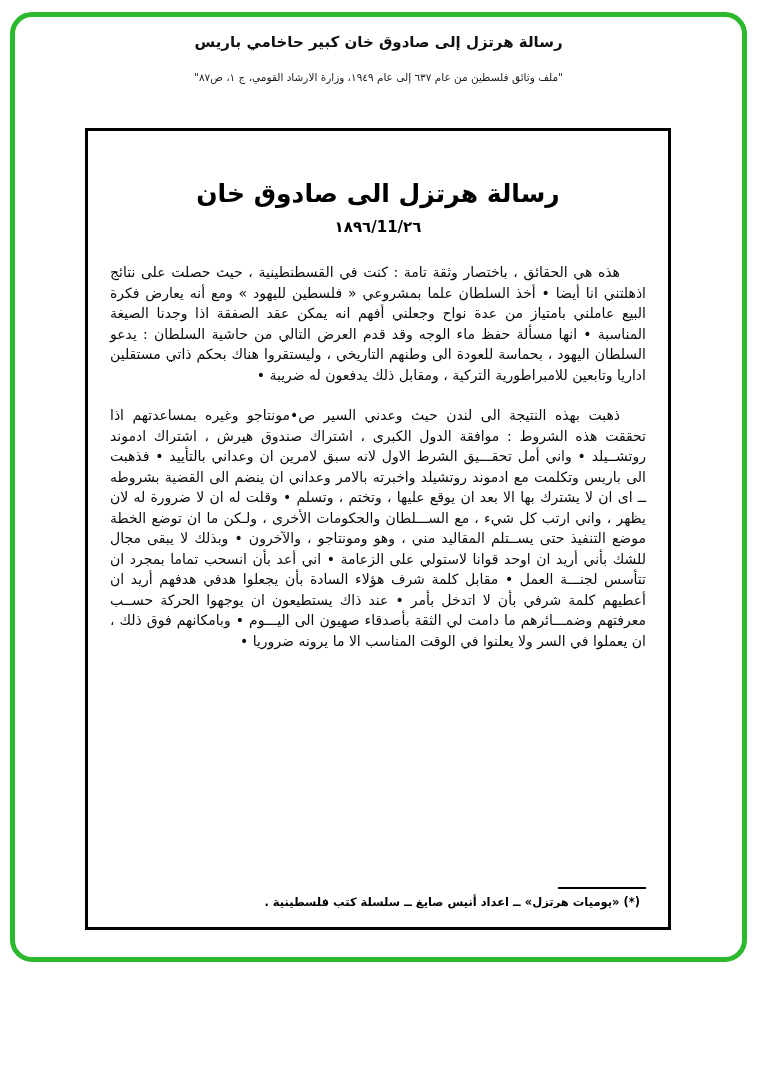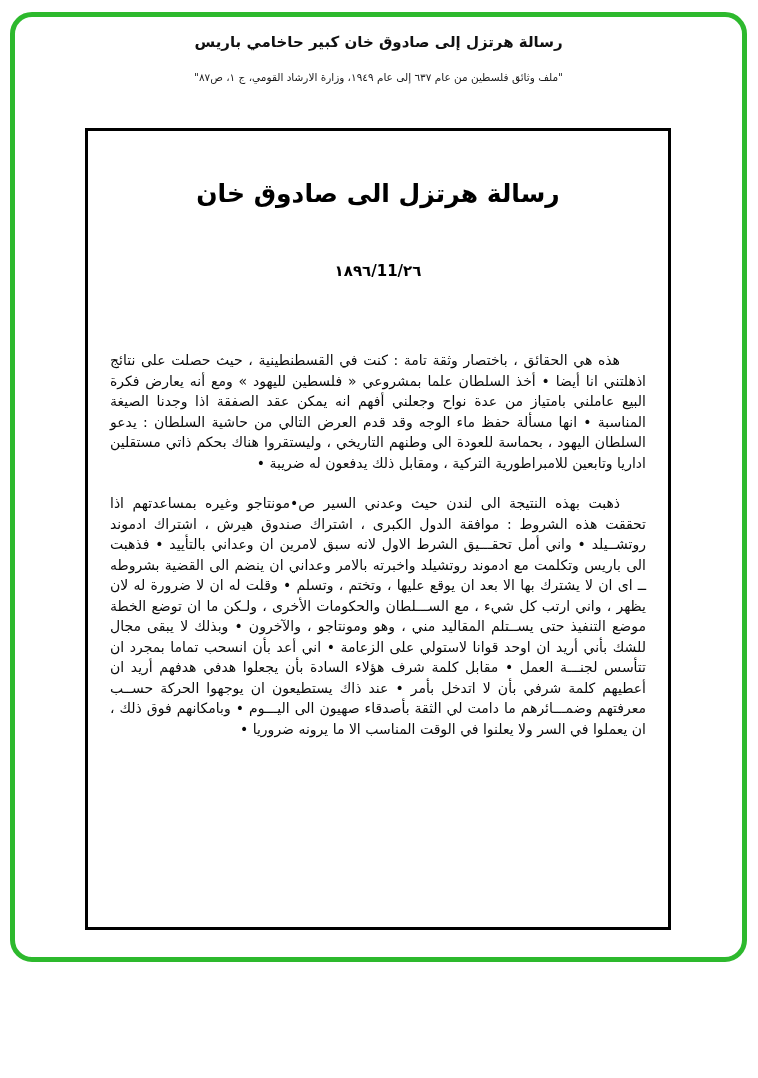--- a/index.html
+++ b/index.html
@@ -41,21 +41,20 @@
   }
   .doc-box {
     position: absolute;
     left: 70px; top: 111px;
     width: 586px; height: 802px;
     border: 3px solid #000000;
     background: #ffffff;
     display: flex;
     flex-direction: column;
     padding: 48px 22px 16px 22px;
-    gap: 44px;
   }
   .doc-title {
     text-align: center;
     font-size: 25px;
     font-weight: bold;
     color: #000000;
   }
   .doc-subtitle {
     text-align: center;
     font-size: 14px;
@@ -108,16 +107,20 @@
       <div class="doc-title">رسالة هرتزل الى صادوق خان</div>
 
 
       <div class="doc-date">١٨٩٦/11/٢٦</div>
 
       <div class="doc-body">
         <p>هذه هي الحقائق ، باختصار وثقة تامة : كنت في القسطنطينية ، حيث حصلت على نتائج اذهلتني انا أيضا • أخذ السلطان علما بمشروعي « فلسطين لليهود » ومع أنه يعارض فكرة البيع عاملني بامتياز من عدة نواح وجعلني أفهم انه يمكن عقد الصفقة اذا وجدنا الصيغة المناسبة • انها مسألة حفظ ماء الوجه وقد قدم العرض التالي من حاشية السلطان : يدعو السلطان اليهود ، بحماسة للعودة الى وطنهم التاريخي ، وليستقروا هناك بحكم ذاتي مستقلين اداريا وتابعين للامبراطورية التركية ، ومقابل ذلك يدفعون له ضريبة •</p>
         <p>ذهبت بهذه النتيجة الى لندن حيث وعدني السير ص•مونتاجو وغيره بمساعدتهم اذا تحققت هذه الشروط : موافقة الدول الكبرى ، اشتراك صندوق هيرش ، اشتراك ادموند روتشــيلد • واني أمل تحقـــيق الشرط الاول لانه سبق لامرين ان وعداني بالتأييد • فذهبت الى باريس وتكلمت مع ادموند روتشيلد واخبرته بالامر وعداني ان ينضم الى القضية بشروطه ــ اى ان لا يشترك بها الا بعد ان يوقع عليها ، وتختم ، وتسلم • وقلت له ان لا ضرورة له لان يظهر ، واني ارتب كل شيء ، مع الســـلطان والحكومات الأخرى ، ولـكن ما ان توضع الخطة موضع التنفيذ حتى يســتلم المقاليد مني ، وهو ومونتاجو ، والآخرون • وبذلك لا يبقى مجال للشك بأني أريد ان اوحد قوانا لاستولي على الزعامة • اني أعد بأن انسحب تماما بمجرد ان تتأسس لجنـــة العمل • مقابل كلمة شرف هؤلاء السادة بأن يجعلوا هدفي هدفهم أريد ان أعطيهم كلمة شرفي بأن لا اتدخل بأمر • عند ذاك يستطيعون ان يوجهوا الحركة حســب معرفتهم وضمـــائرهم ما دامت لي الثقة بأصدقاء صهيون الى اليـــوم • وبامكانهم فوق ذلك ، ان يعملوا في السر ولا يعلنوا في الوقت المناسب الا ما يرونه ضروريا •</p>
       </div>
 
+      <div class="footnote-area">
+        <div class="footnote-rule"></div>
+        <div class="footnote">(*) «يوميات هرتزل» ــ اعداد أنيس صايغ ــ سلسلة كتب فلسطينية .</div>
+      </div>
 
     </div>
   </div>
 </div>
 
 </body></html>

